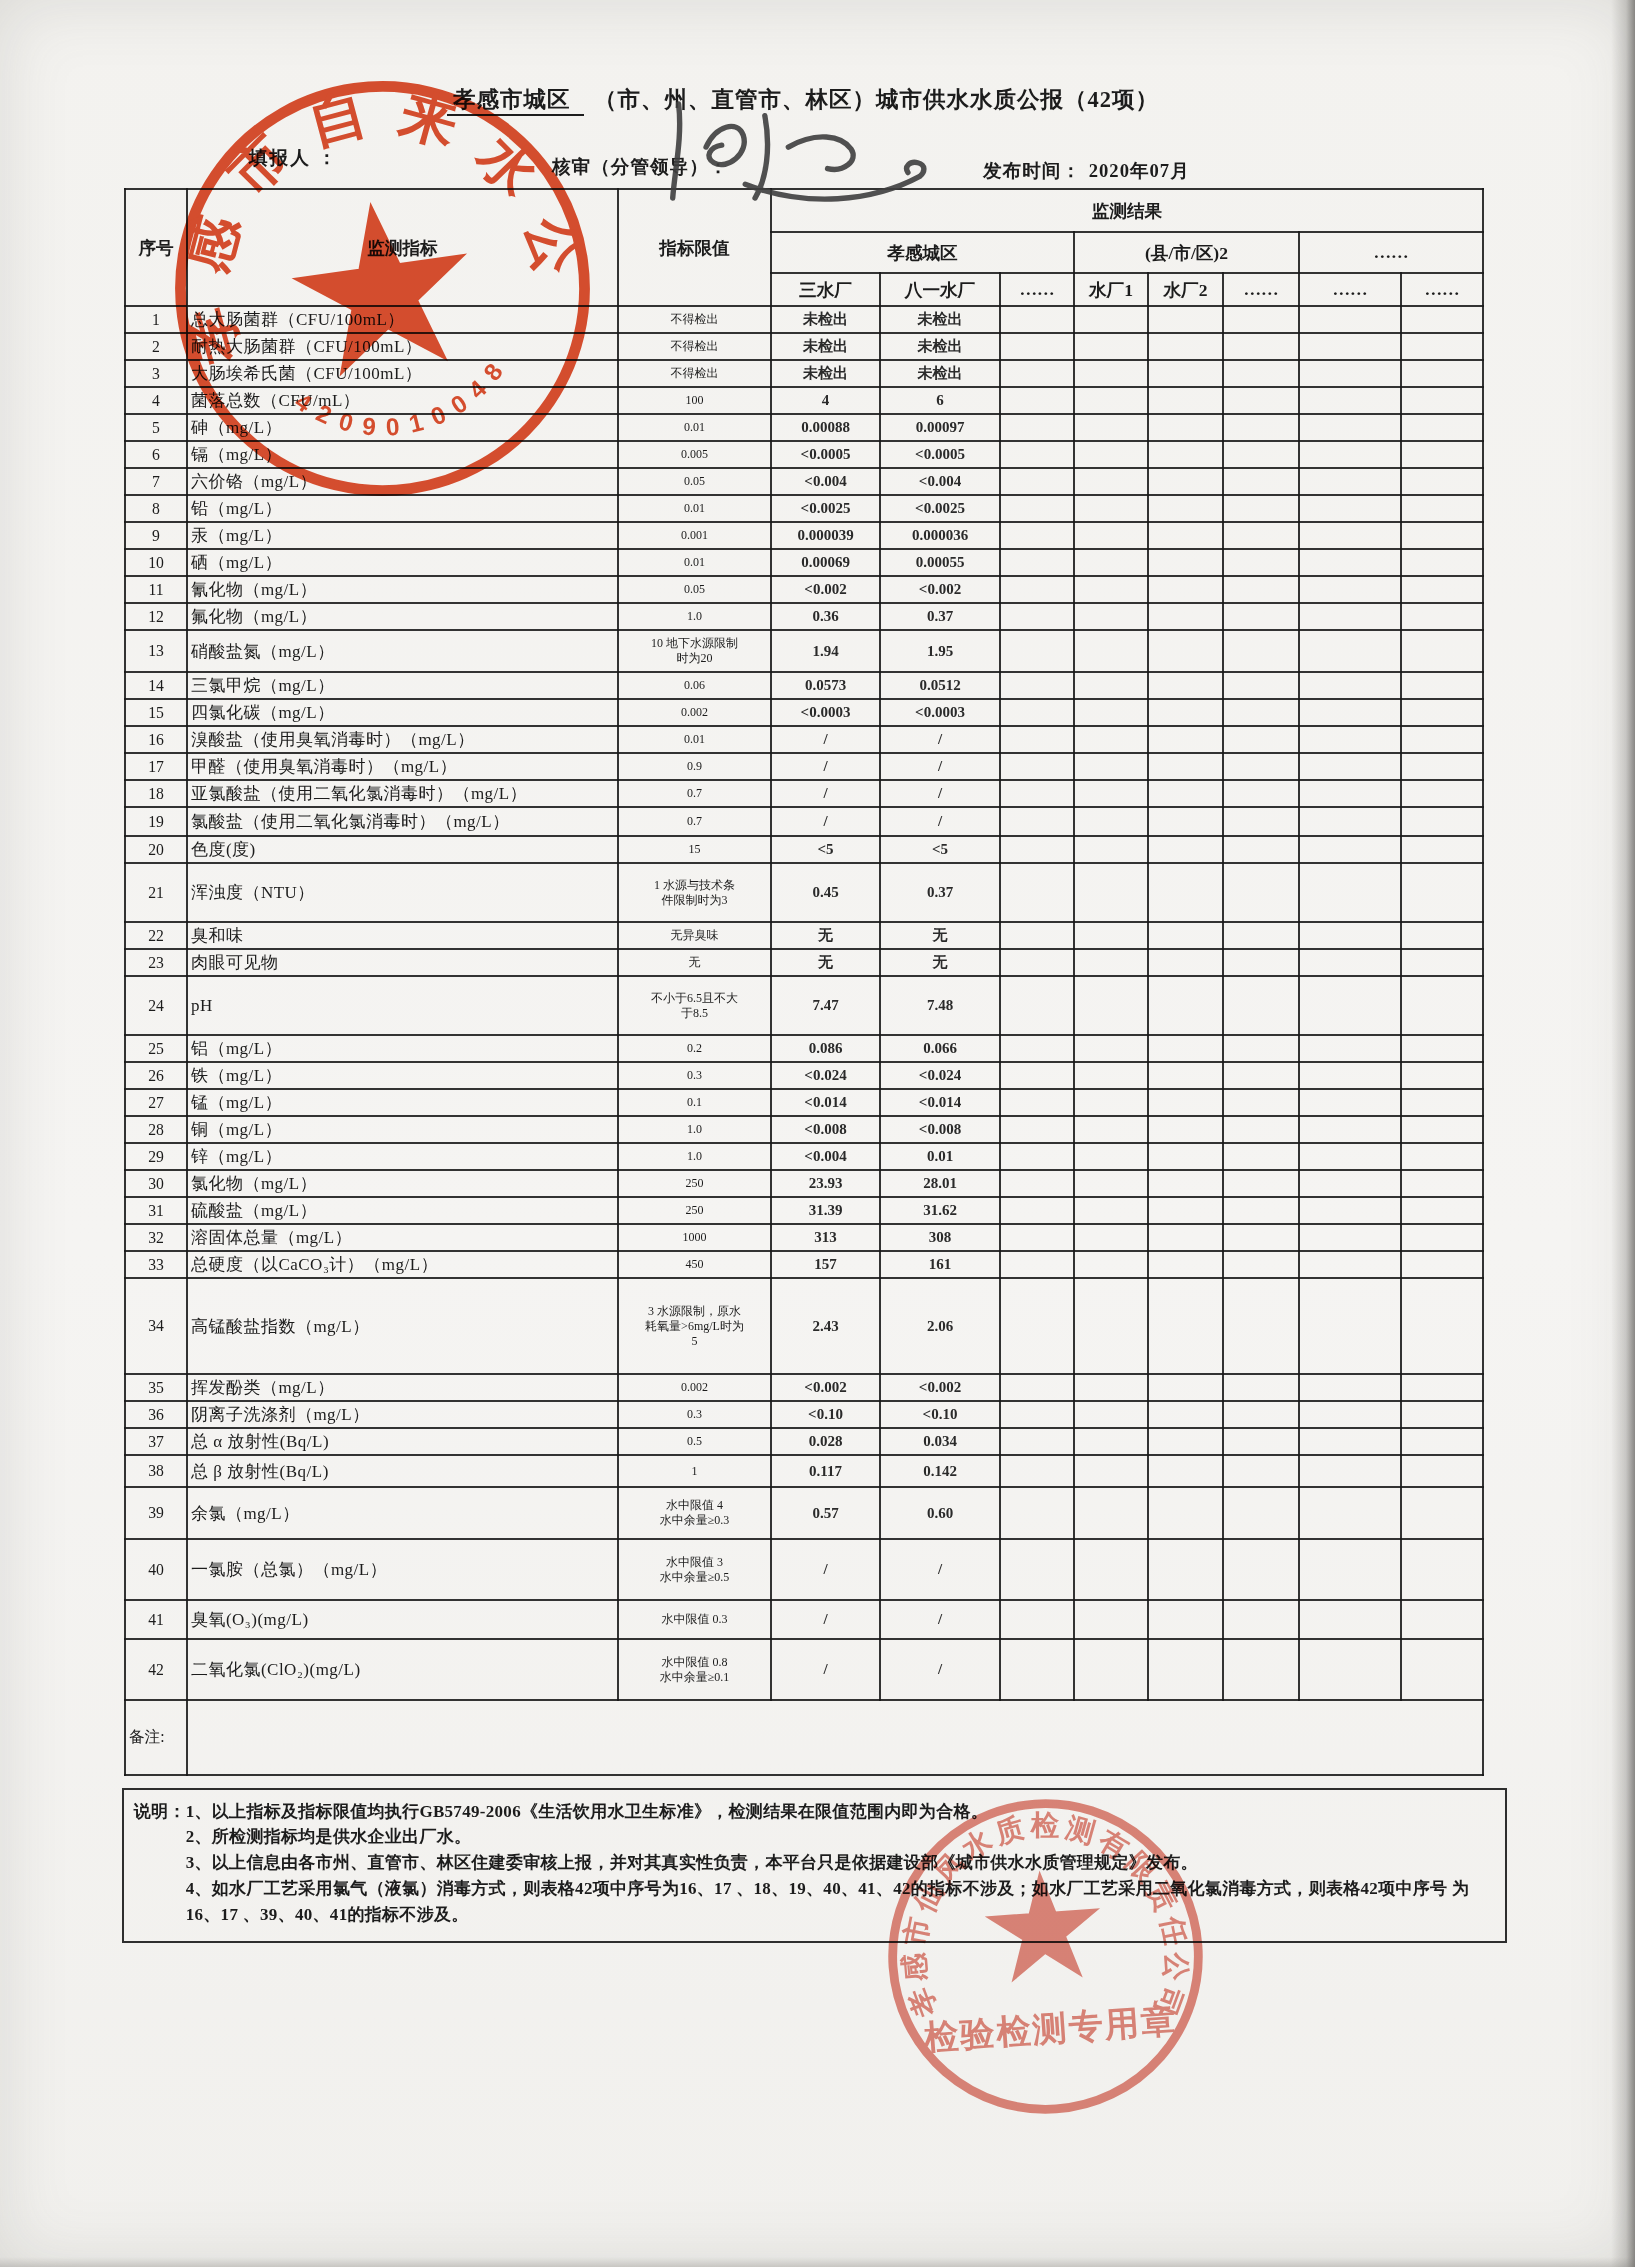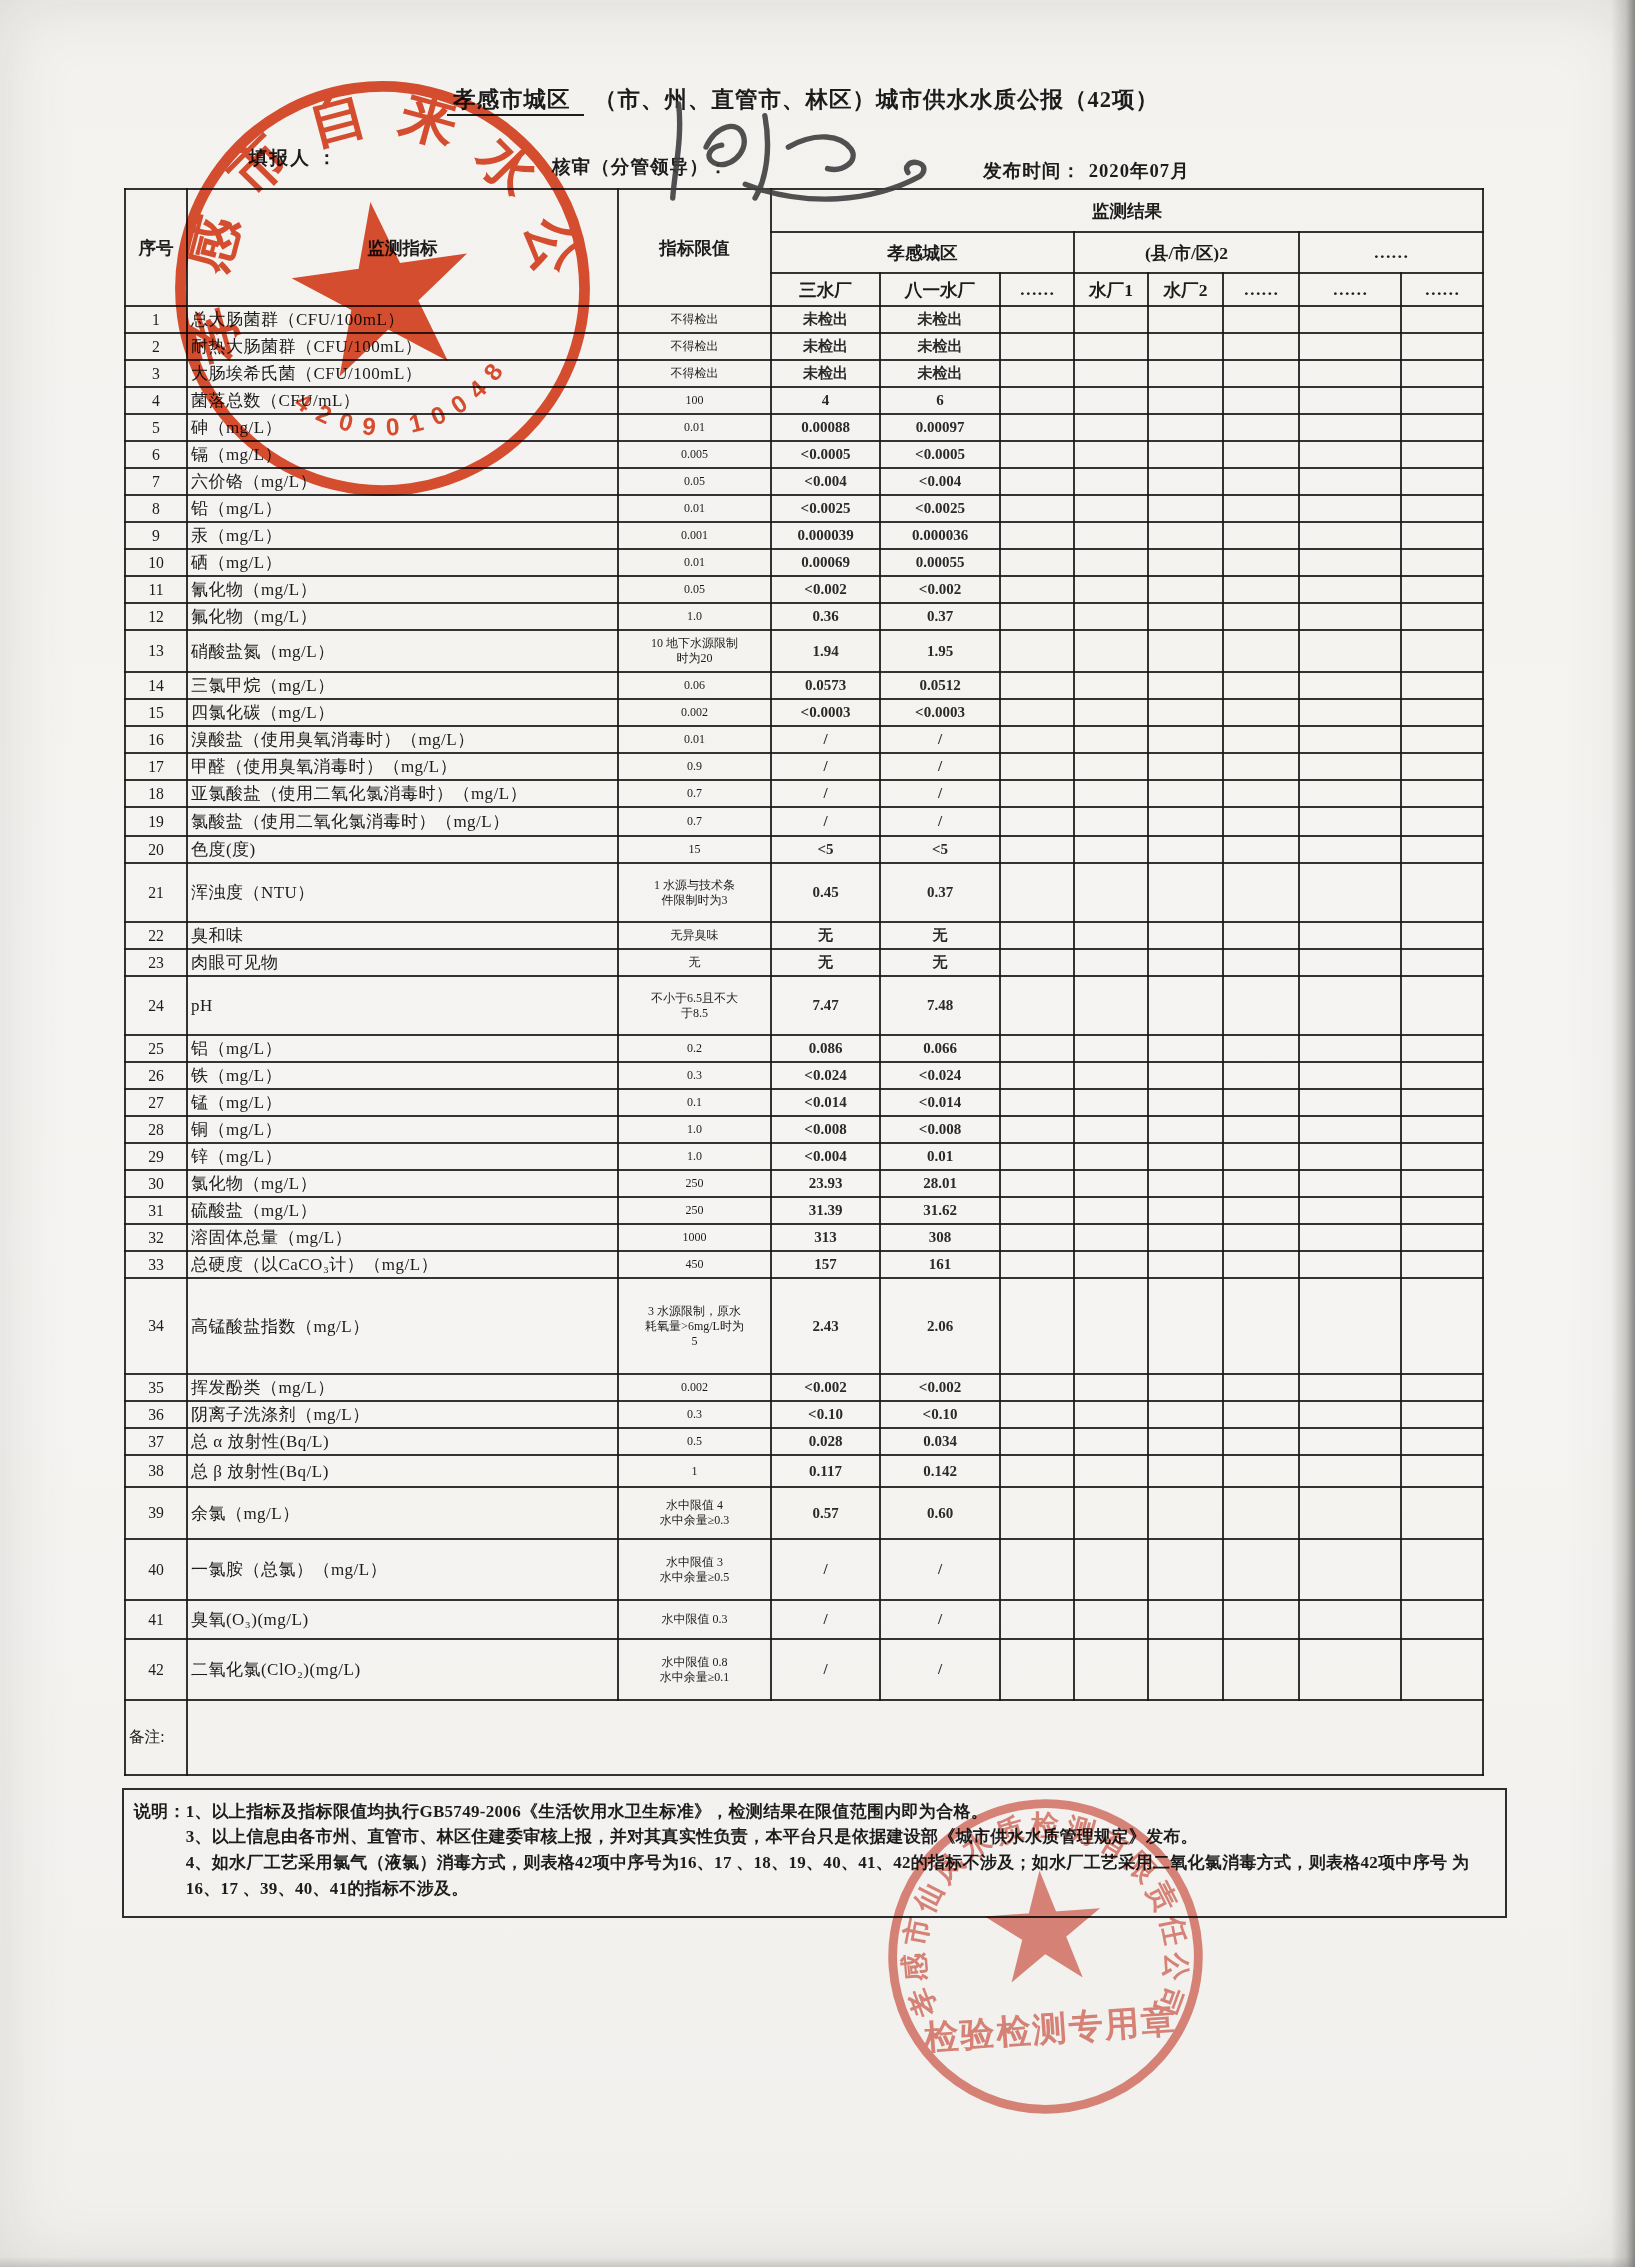--- a/index.html
+++ b/index.html
@@ -677,20 +677,21 @@
             <td class="c-remark">备注:</td>
             <td class="c-empty" colspan="10"></td>
           </tr>
         </tbody>
     </table>
 
     <div class="notes">
       <span class="notes-label">说明：</span>
       <div class="notes-lines" id="notes-lines">
           <p>1、以上指标及指标限值均执行GB5749-2006《生活饮用水卫生标准》，检测结果在限值范围内即为合格。</p>
+          <p>2、所检测指标均是供水企业出厂水。</p>
           <p>3、以上信息由各市州、直管市、林区住建委审核上报，并对其真实性负责，本平台只是依据建设部《城市供水水质管理规定》发布。</p>
           <p>4、如水厂工艺采用氯气（液氯）消毒方式，则表格42项中序号为16、17 、18、19、40、41、42的指标不涉及；如水厂工艺采用二氧化氯消毒方式，则表格42项中序号 为16、17 、39、40、41的指标不涉及。</p>
         </div>
     </div>
   </div>
 
   <svg class="stamp stamp-top" width="455" height="455" viewBox="-232 -232 464 464">
     <g transform="rotate(-8)" fill="none">
       <circle cx="0" cy="0" r="206" stroke="#dc421f" stroke-width="11"></circle>
       <path id="topArc" d="M -150.35 54.72 A 160 160 0 1 1 150.35 54.72" fill="none"></path>

